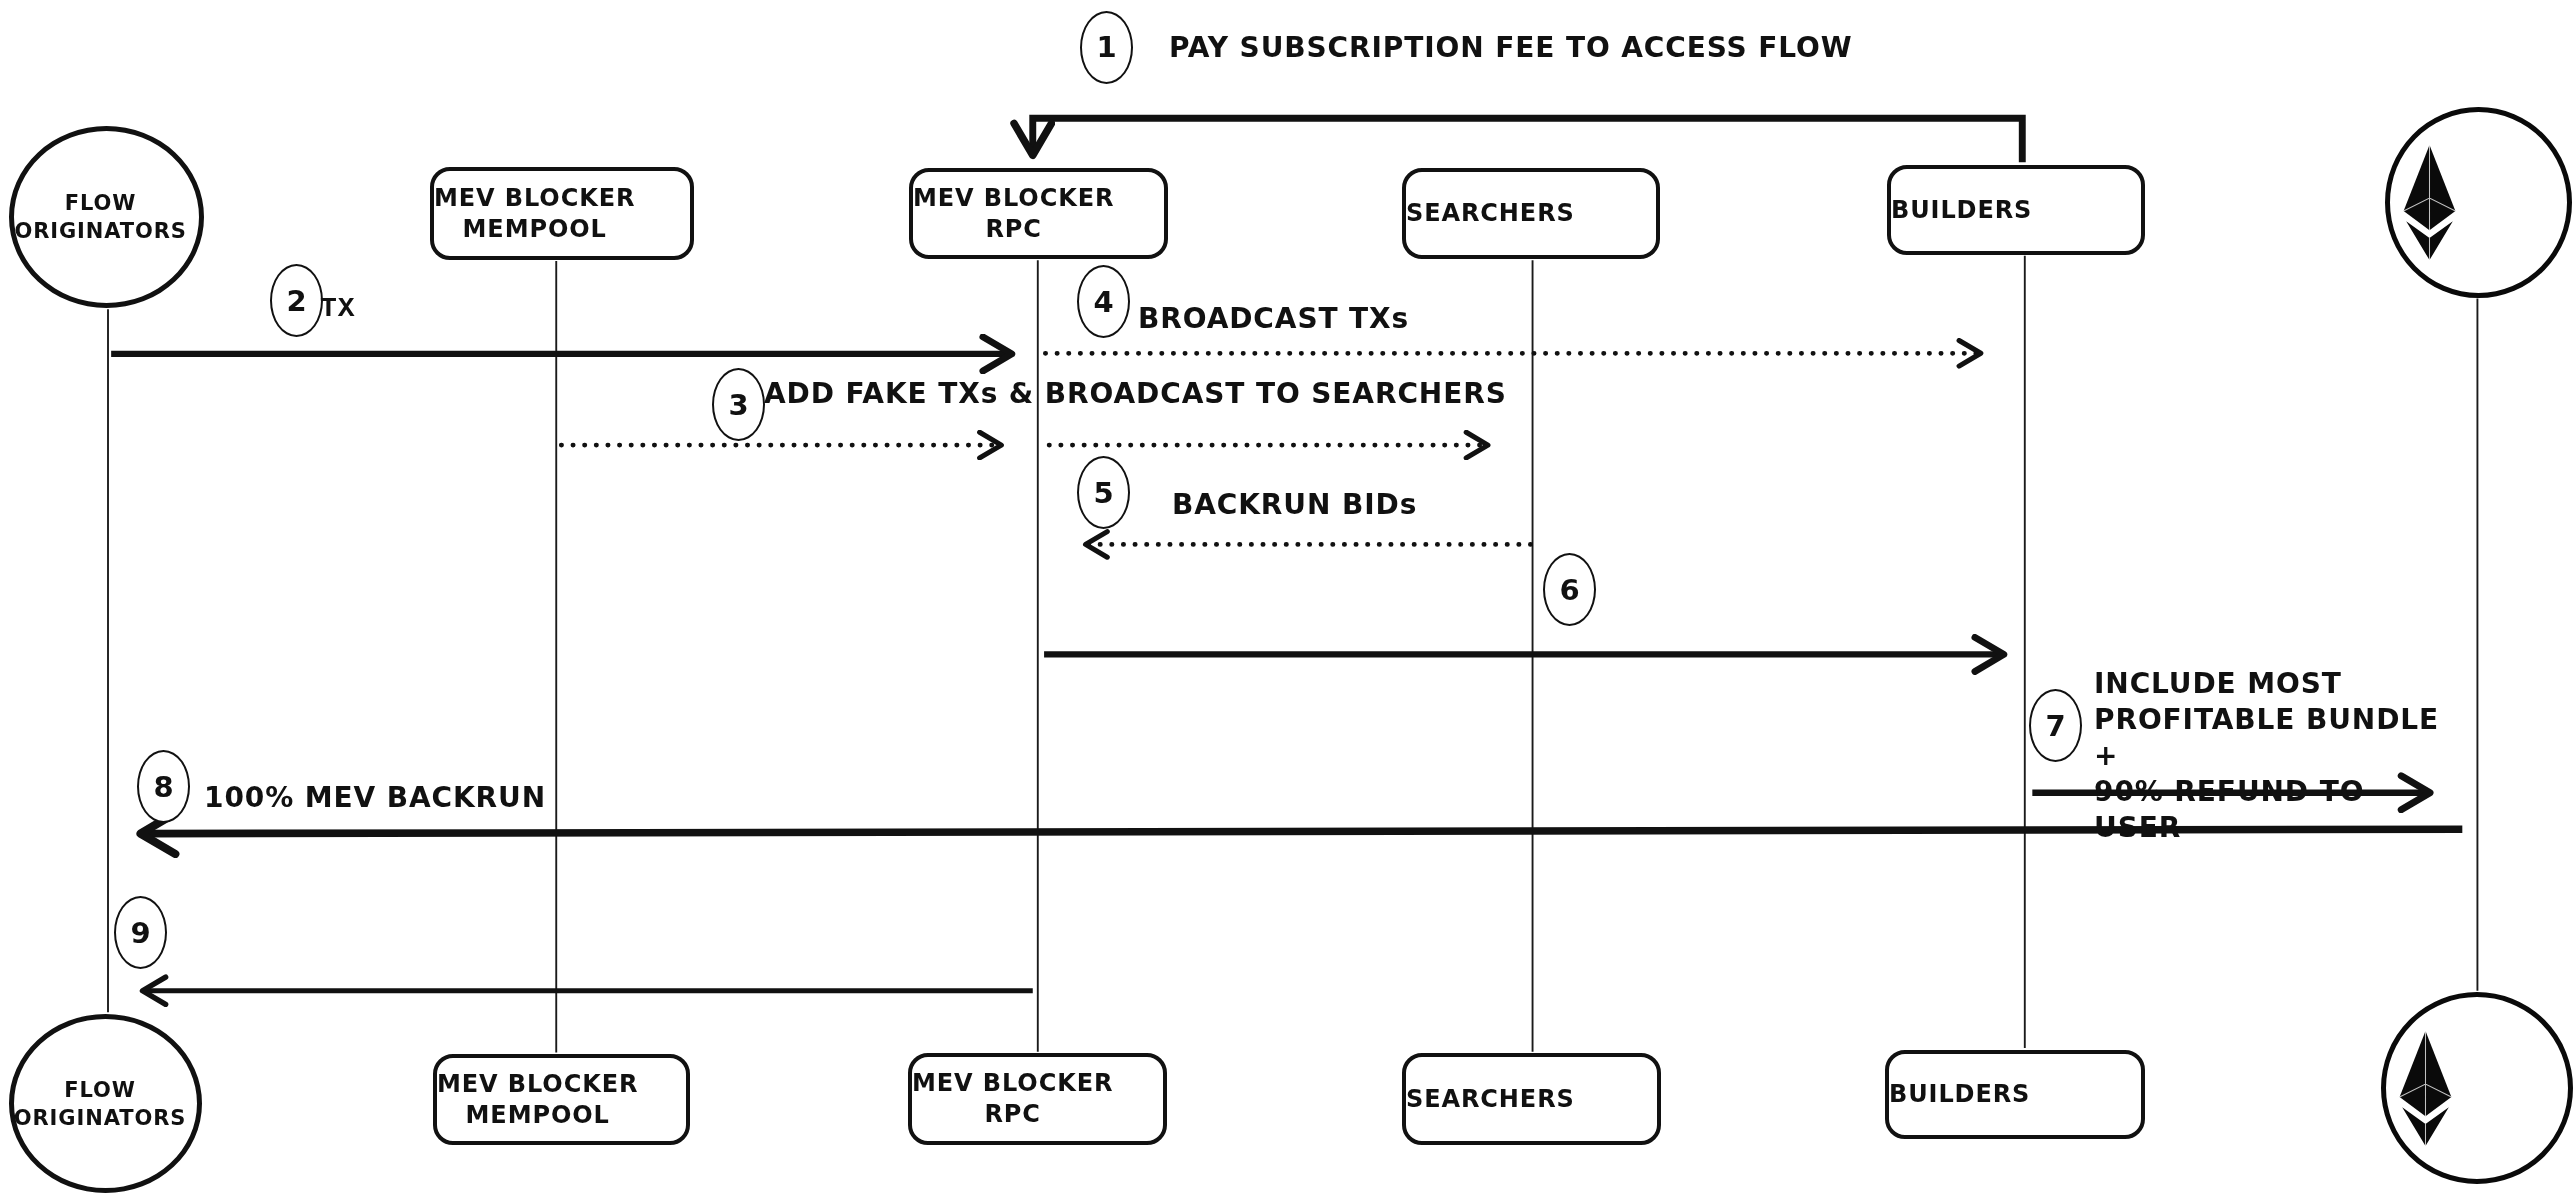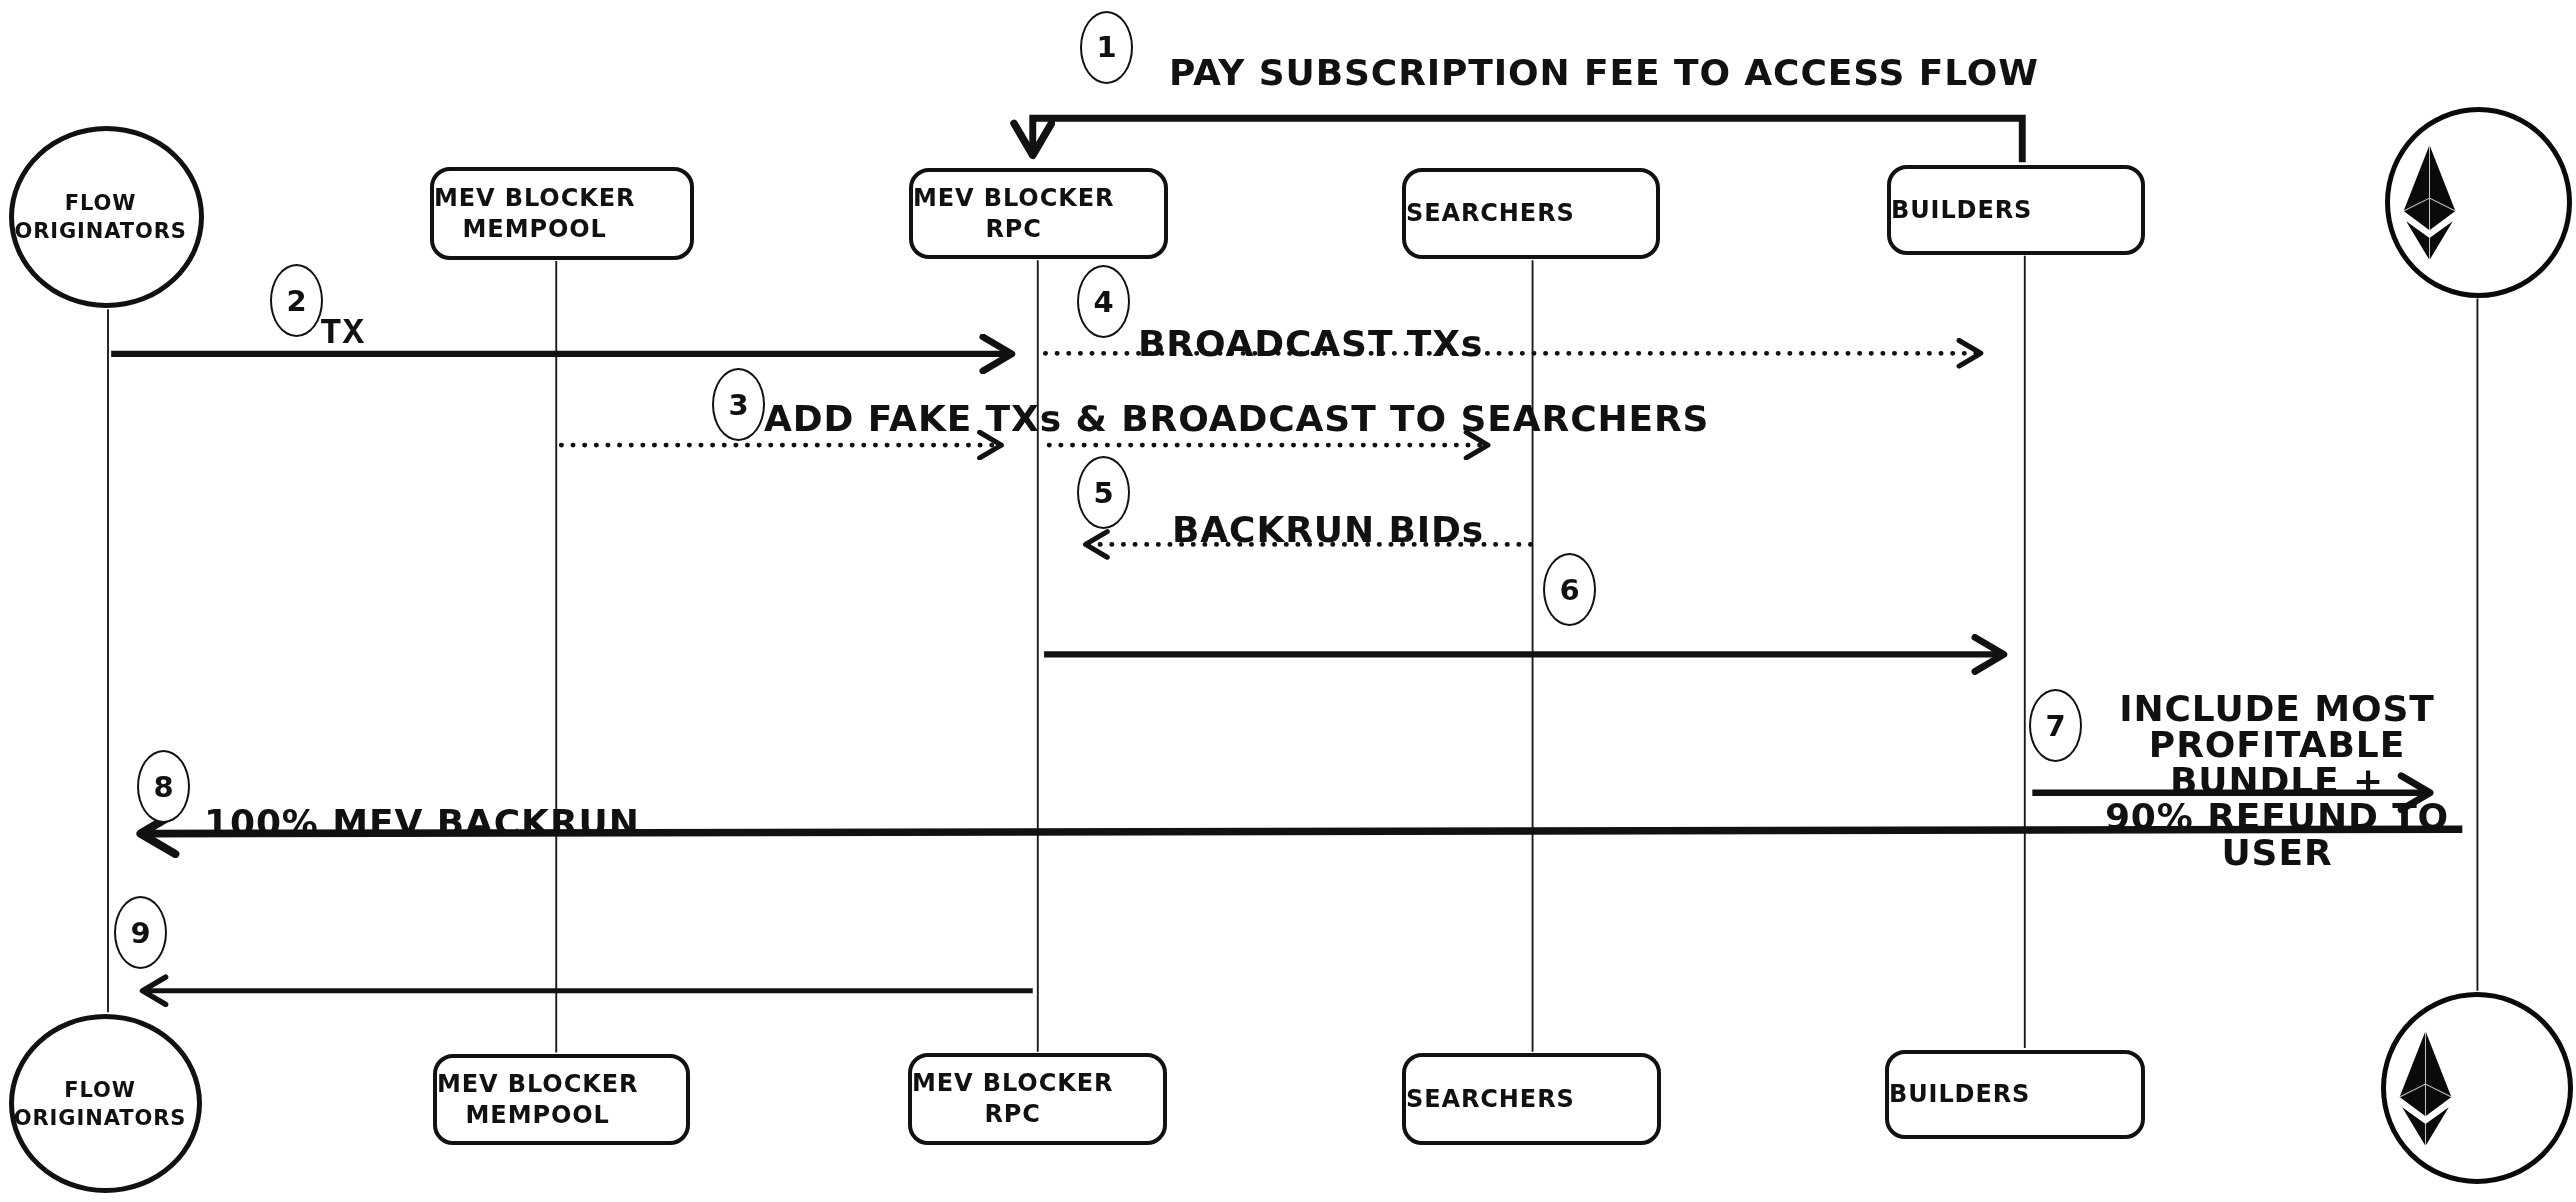--- a/index.html
+++ b/index.html
@@ -12,23 +12,23 @@
            font-weight:600; letter-spacing:0.9px; white-space:pre-line; }
   .actor.box { border:4.4px solid #111; border-radius:20px; font-size:24px; line-height:31px; }
   .actor.ellipse { border:5px solid #111; border-radius:50%; font-size:21px; line-height:28px; }
   .actor.eth { border:5.7px solid #0a0a0a; border-radius:50%; }
 
   .badge { position:absolute; box-sizing:border-box; width:53px; height:73px;
            border:2.5px solid #111; border-radius:50%; background:#fff;
            display:flex; align-items:center; justify-content:center;
            font-size:29px; font-weight:600; }
 
-  .msg { position:absolute; font-size:36px; font-weight:600; letter-spacing:0.9px;
-         line-height:36px; white-space:pre-line;margin-top:25px; }
-  .msg.center { text-align:center; }
+  .msg { position:absolute; font-size:28px; font-weight:600; letter-spacing:0.9px;
+         line-height:36px; white-space:pre-line; }
+  .msg.center { }
 </style>
 </head>
 <body>
 
 <div class="canvas">
 
   <svg class="wires" viewBox="0 0 4096 1912" xmlns="http://www.w3.org/2000/svg">
     <defs>
       <marker id="ah" viewBox="0 0 12 12" refX="9.5" refY="6" markerWidth="6.5" markerHeight="6.5" orient="auto-start-reverse">
         <path d="M1.5,1 L10,6 L1.5,11" fill="none" stroke="#111" stroke-width="2" stroke-linecap="round" stroke-linejoin="round"></path>

